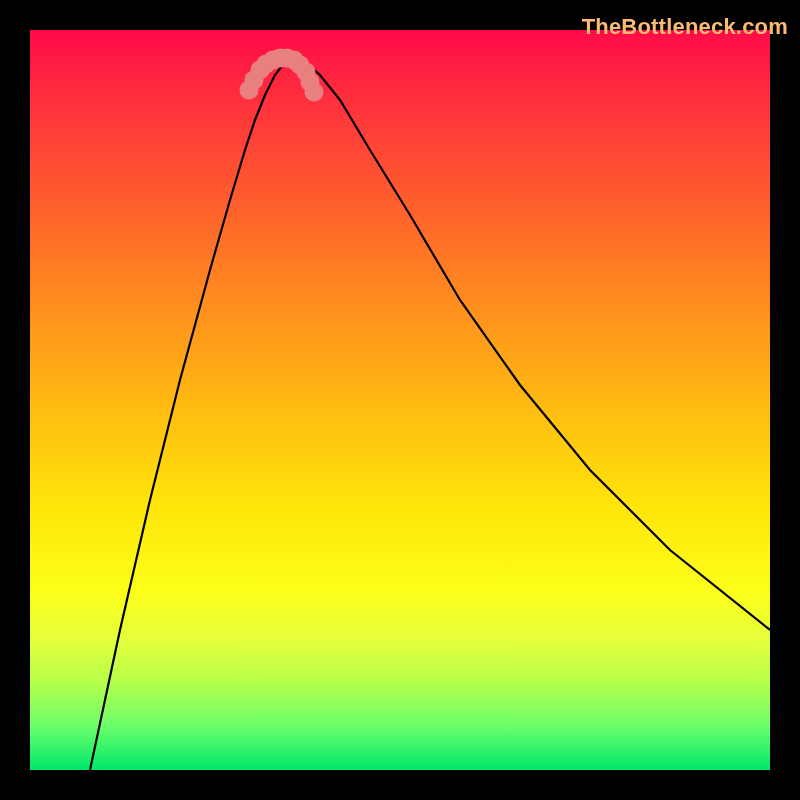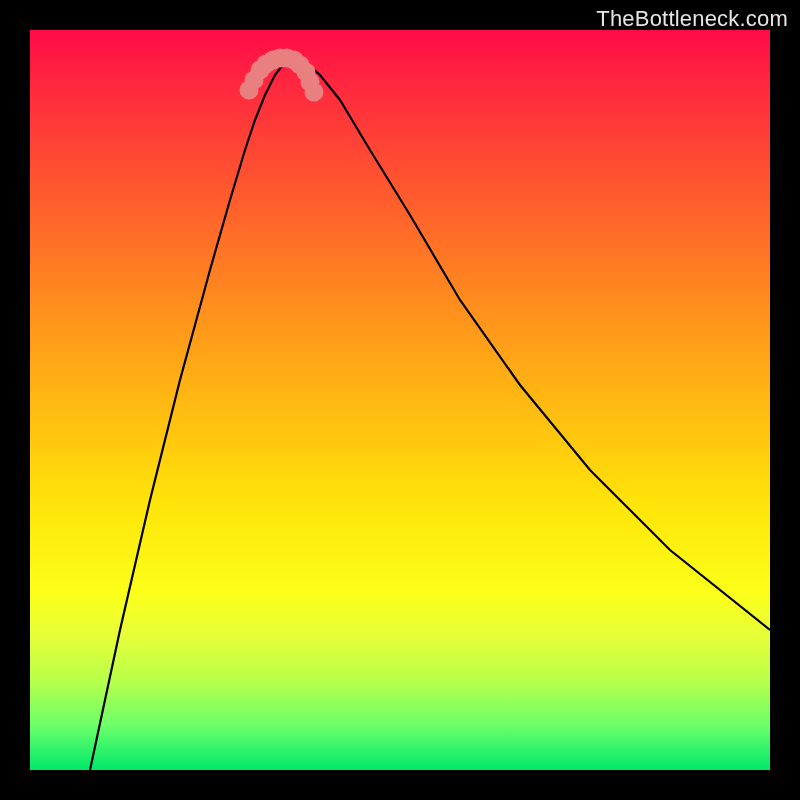--- a/index.html
+++ b/index.html
@@ -32,27 +32,28 @@
       #ffe40a 64%,
       #fcff1a 76%,
       #e6ff3a 82%,
       #b7ff4a 88%,
       #6cff6a 94%,
       #00e86a 100%
     );
   }
   .watermark {
     position: absolute;
-    top: 6px;
+    top: 14px;
     right: 12px;
-    color: #e5e5e5;
+    color: #fdba74;
     font-size: 22px;
     letter-spacing: 0.2px;
     z-index: 20;
     user-select: none;
+    font-weight: bold;
   }
   svg.curve {
     position: absolute;
     inset: 0;
     z-index: 5;
   }
   .dot {
     fill: #e98080;
   }
   .outline {

